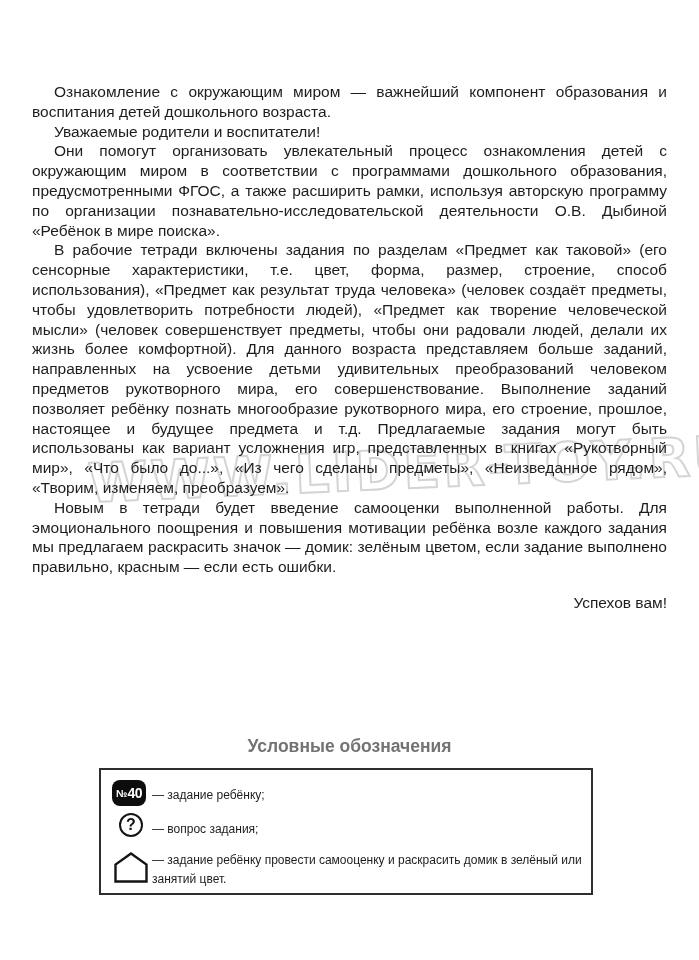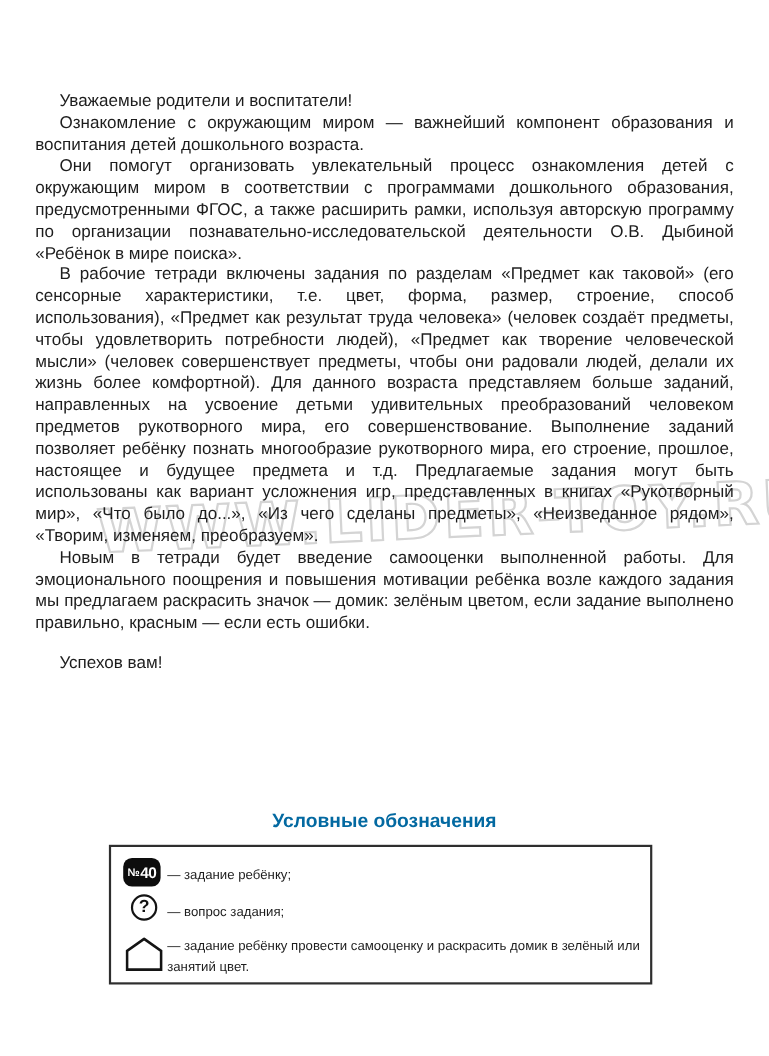--- a/index.html
+++ b/index.html
@@ -48,32 +48,32 @@
   .body-text p{
     margin:0;
     font-size:15.5px;
     line-height:19.8px;
     text-align:justify;
     text-indent:22px;
     color:#1d1d1d;
   }
   .body-text p.closing{
     margin-top:16px;
-    text-align:left;
+    text-align:right;
   }
 
   .legend-heading{
     position:absolute;
     left:0;top:736px;
     width:699px;
     z-index:1;
     text-align:center;
     font-size:17.5px;
     font-weight:bold;
-    color:#0369a1;
+    color:#737373;
   }
 
   .legend-box{
     position:absolute;
     left:99px;top:768px;
     width:494px;height:127px;
     box-sizing:border-box;
     border:2px solid #2e2e2e;
     background:#ffffff;
     z-index:1;
@@ -126,22 +126,22 @@
 </style>
 </head>
 <body>
 
 <div class="page">
 
   <div class="watermark">WWW.LIDER-TOY.RU</div>
 
 
   <div class="body-text">
+    <p>Ознакомление с окружающим миром — важнейший компонент образования и воспитания детей дошкольного возраста.</p>
     <p>Уважаемые родители и воспитатели!</p>
-    <p>Ознакомление с окружающим миром — важнейший компонент образования и воспитания детей дошкольного возраста.</p>
     <p>Они помогут организовать увлекательный процесс ознакомления детей с окружающим миром в соответствии с программами дошкольного образования, предусмотренными ФГОС, а также расширить рамки, используя авторскую программу по организации познавательно-исследовательской деятельности О.В. Дыбиной «Ребёнок в мире поиска».</p>
     <p>В рабочие тетради включены задания по разделам «Предмет как таковой» (его сенсорные характеристики, т.е. цвет, форма, размер, строение, способ использования), «Предмет как результат труда человека» (человек создаёт предметы, чтобы удовлетворить потребности людей), «Предмет как творение человеческой мысли» (человек совершенствует предметы, чтобы они радовали людей, делали их жизнь более комфортной). Для данного возраста представляем больше заданий, направленных на усвоение детьми удивительных преобразований человеком предметов рукотворного мира, его совершенствование. Выполнение заданий позволяет ребёнку познать многообразие рукотворного мира, его строение, прошлое, настоящее и будущее предмета и т.д. Предлагаемые задания могут быть использованы как вариант усложнения игр, представленных в книгах «Рукотворный мир», «Что было до...», «Из чего сделаны предметы», «Неизведанное рядом», «Творим, изменяем, преобразуем».</p>
     <p>Новым в тетради будет введение самооценки выполненной работы. Для эмоционального поощрения и повышения мотивации ребёнка возле каждого задания мы предлагаем раскрасить значок — домик: зелёным цветом, если задание выполнено правильно, красным — если есть ошибки.</p>
     <p class="closing">Успехов вам!</p>
   </div>
 
   <div class="legend-heading">Условные обозначения</div>
 
   <div class="legend-box">
 

